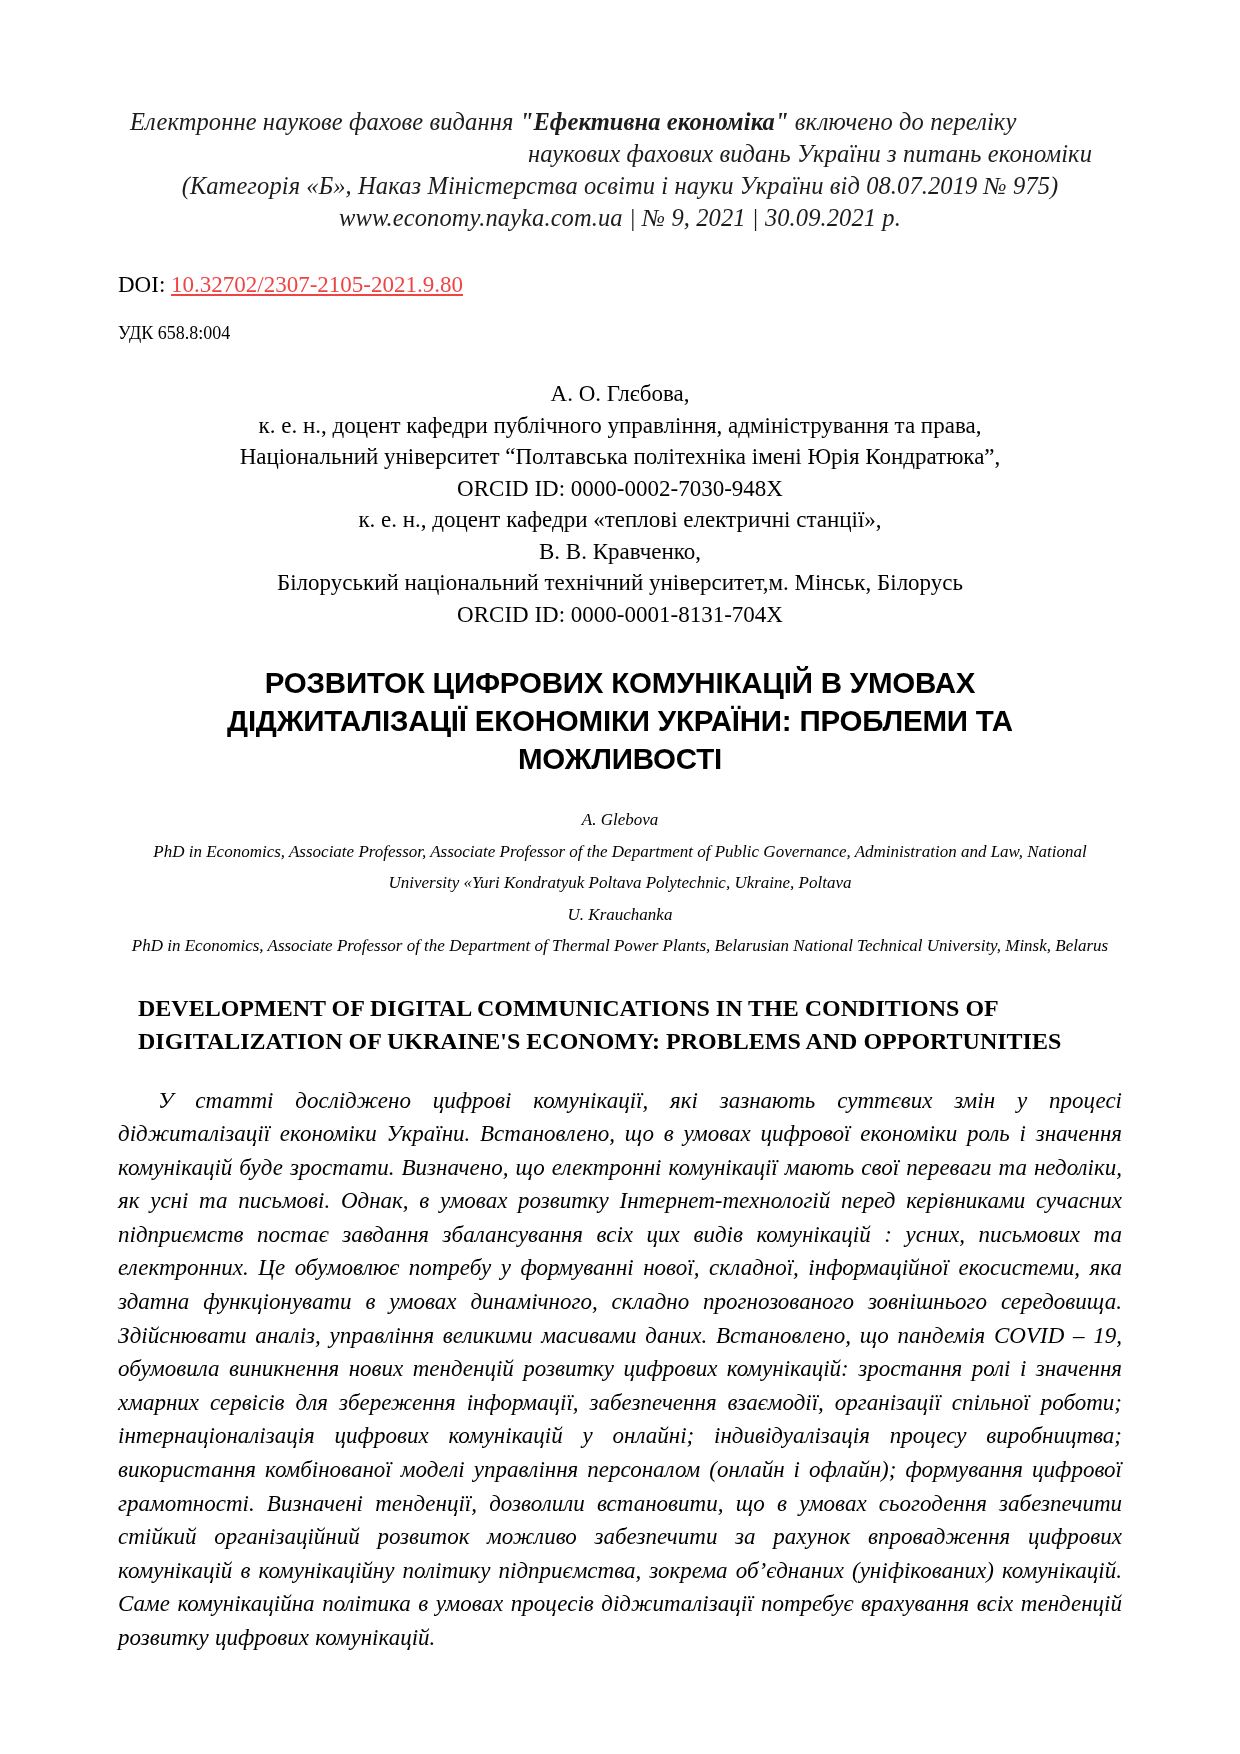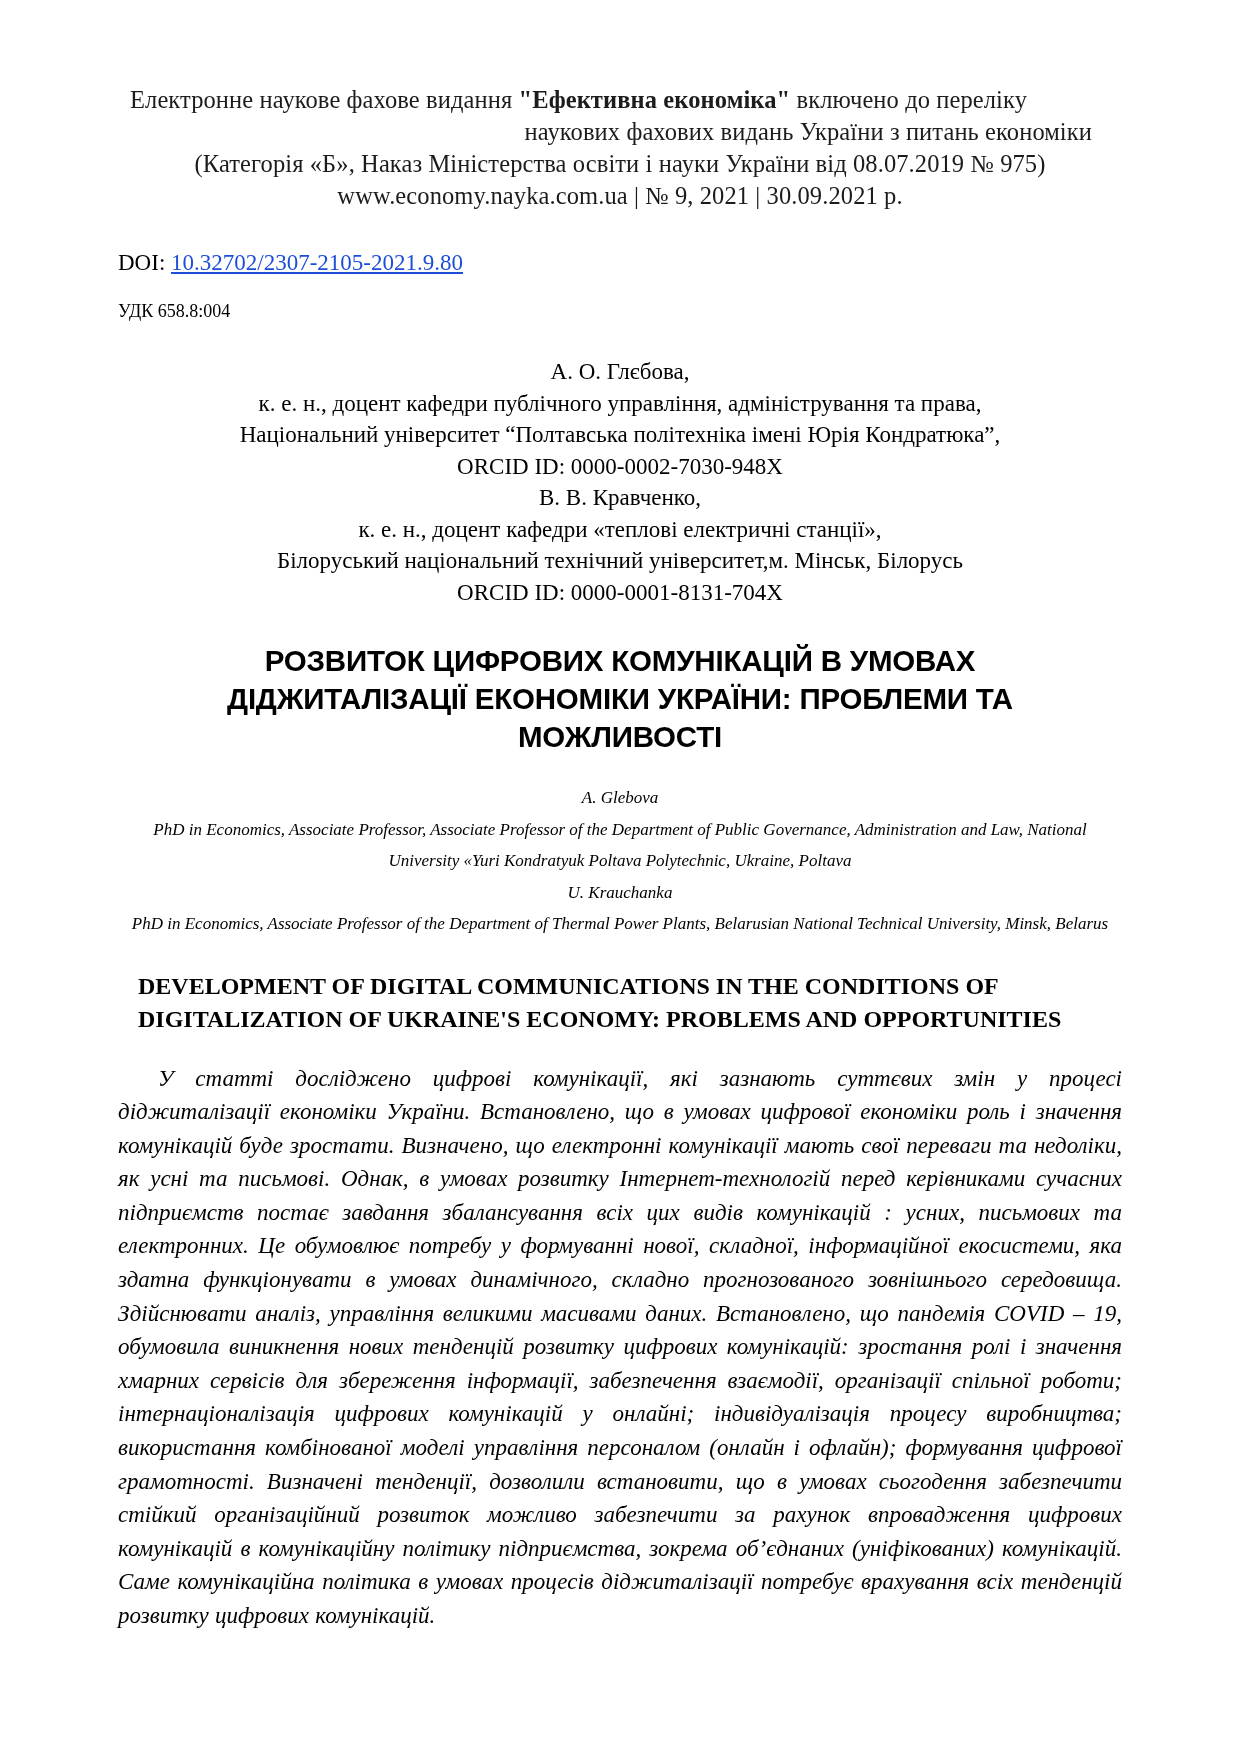--- a/index.html
+++ b/index.html
@@ -17,23 +17,24 @@
   .page {
     position: relative;
     width: 1240px;
     height: 1754px;
     box-sizing: border-box;
     padding: 0 118px;
   }
 
   
   .masthead {
-    padding-top: 84px;
+    padding-top: 106px;
     text-align: center;
     color: #1c1c1c;
+    font-style: italic;
   }
   .masthead .mline {
     font-family: "Liberation Serif", "DejaVu Serif", serif;
     font-size: 24.5px;
     line-height: 32px;
     letter-spacing: .1px;
     white-space: nowrap;
   }
   .masthead .mline.l1 { text-align: left; padding-left: 12px; }
   .masthead .mline.l2 { text-align: right; padding-right: 30px; }
@@ -42,21 +43,21 @@
   .masthead b { font-weight: bold; }
 
   
   .doi-line {
     margin-top: 36px;
     font-size: 23px;
     line-height: 30px;
     text-align: left;
   }
   .doi-link {
-    color: #1d4ed8;
+    color: #ef4444;
     text-decoration: underline;
   }
   .udc-line {
     margin-top: 18px;
     font-size: 18px;
     line-height: 30px;
     text-align: left;
   }
 
   
@@ -126,22 +127,22 @@
 
   <div class="doi-line"><span>DOI: </span><a class="doi-link" href="#">10.32702/2307-2105-2021.9.80</a></div>
 
   <div class="udc-line">УДК 658.8:004</div>
 
   <div class="authors-uk">
     <div>А. О. Глєбова,</div>
     <div>к. е. н., доцент кафедри публічного управління, адміністрування та права,</div>
     <div>Національний університет “Полтавська політехніка імені Юрія Кондратюка”,</div>
     <div>ORCID ID: 0000-0002-7030-948X</div>
+    <div>к. е. н., доцент кафедри «теплові електричні станції»,</div>
     <div>В. В. Кравченко,</div>
-    <div>к. е. н., доцент кафедри «теплові електричні станції»,</div>
     <div>Білоруський національний технічний університет,м. Мінськ, Білорусь</div>
     <div>ORCID ID: 0000-0001-8131-704X</div>
   </div>
 
   <h1 class="title-uk">РОЗВИТОК ЦИФРОВИХ КОМУНІКАЦІЙ В УМОВАХ ДІДЖИТАЛІЗАЦІЇ ЕКОНОМІКИ УКРАЇНИ: ПРОБЛЕМИ ТА МОЖЛИВОСТІ</h1>
 
   <div class="authors-en">
     <div>A. Glebova</div>
     <div>PhD in Economics, Associate Professor, Associate Professor of the Department of  Public Governance, Administration and Law, National University  «Yuri Kondratyuk Poltava Polytechnic, Ukraine, Poltava</div>
     <div>U. Krauchanka</div>

